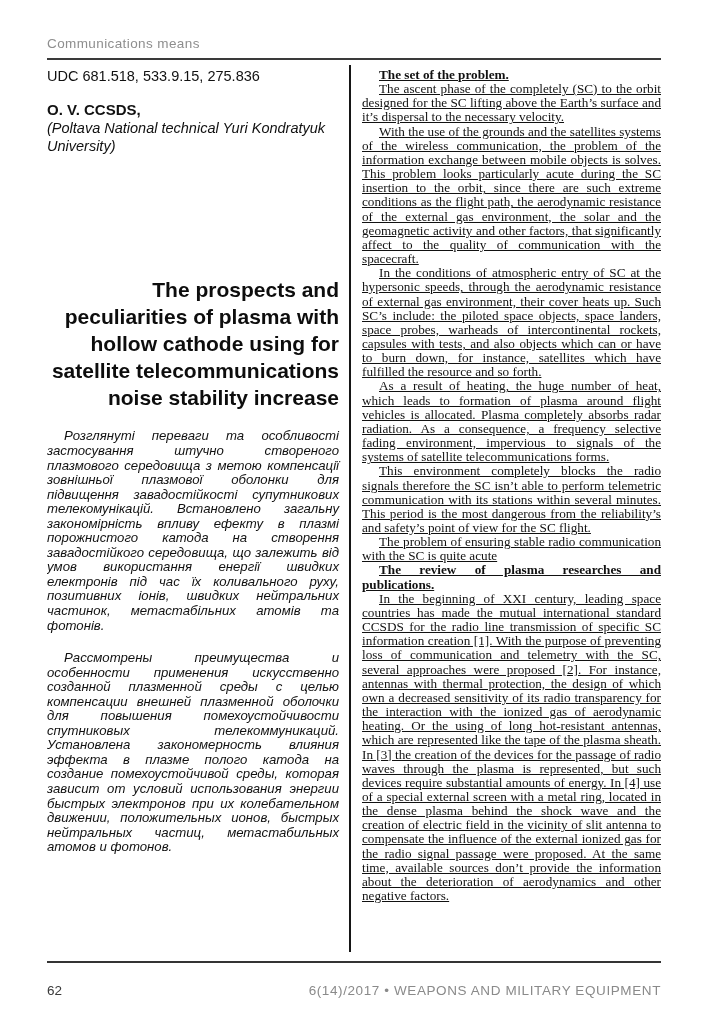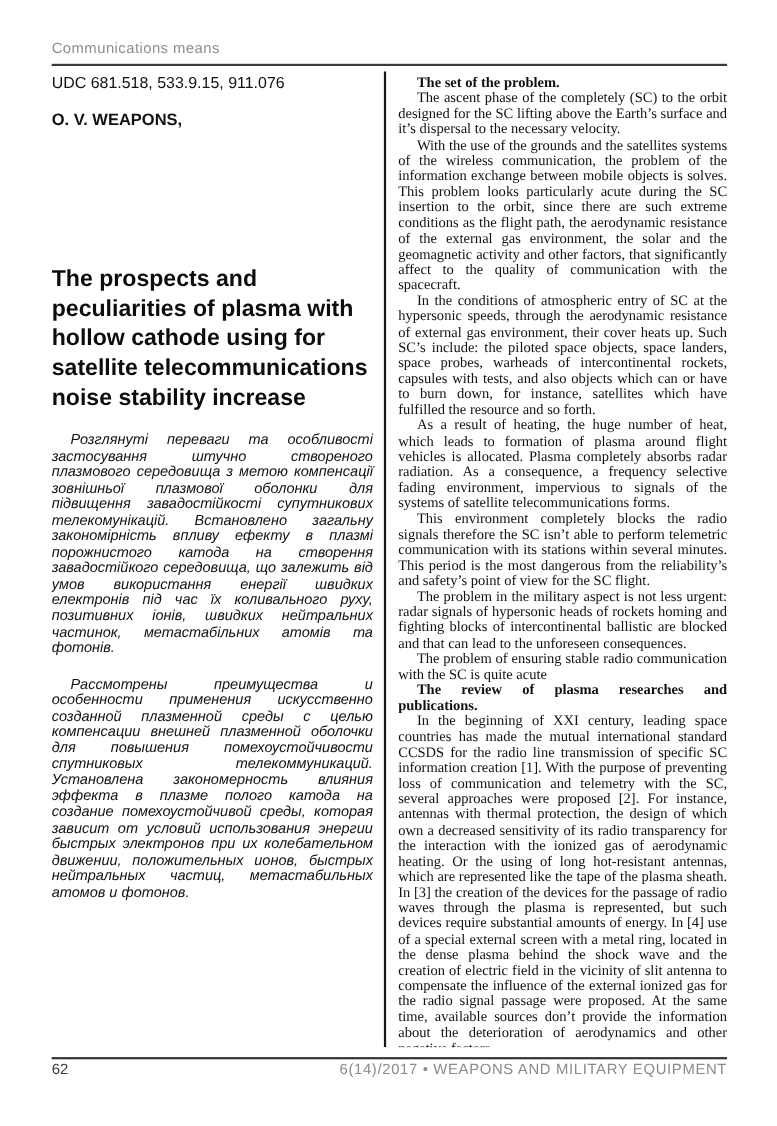--- a/index.html
+++ b/index.html
@@ -27,77 +27,77 @@
     width:292px;flex:0 0 292px;padding:6px 10px 0 0;
     font-family:"Liberation Sans",sans-serif;
   }
   .divider{flex:0 0 2px;background:#161616;margin-top:3px;}
   .col-right{
     flex:1;padding:6px 0 0 11px;
     font-family:"Liberation Serif",serif;
     font-size:13.2px;line-height:14.15px;
     text-align:justify;hyphens:auto;
   }
-  .col-right p{margin:0;text-indent:17px;}
+  .col-right p{margin:0;text-indent:17px;text-decoration:underline;}
   .col-right p.head{font-weight:bold;}
   
   .udc{margin:0 0 17px 0;font-size:14.5px;}
   .author{margin:0;font-size:15px;font-weight:bold;line-height:18px;}
   .affil{margin:0;font-size:14.5px;font-style:italic;line-height:18.2px;}
   .title{
     margin:121px 0 0 0;
     font-size:21px;line-height:27px;font-weight:bold;
-    text-align:left;color:#0d0d0d;
+    text-align:right;color:#0d0d0d;
   }
   .abstract{
     margin:18px 0 0 0;
     font-size:13.2px;line-height:14.55px;
     font-style:italic;text-align:justify;text-indent:17px;
   }
   .abstract.ru{}
   
   .footer{
     position:absolute;left:47px;right:45px;top:961px;
     border-top:2px solid #343434;
-    padding-top:1px;
+    padding-top:20px;
     display:flex;justify-content:space-between;align-items:baseline;
     font-size:13.5px;
   }
   .pagenum{color:#3a3a3a;}
   .journal{color:#8a8a8a;letter-spacing:.6px;}
 </style>
 </head>
 <body>
 
 <div class="page">
 
   <div class="running-head">
     <span>Communications means</span>
   </div>
 
   <div class="columns">
 
     <div class="col-left">
-      <p class="udc">UDC 681.518, 533.9.15, 911.076</p>
-      <p class="author">O. V. WEAPONS,</p>
+      <p class="udc">UDC 681.518, 533.9.15, 275.836</p>
+      <p class="author">O. V. CCSDS,</p>
+      <p class="affil">(Poltava National technical Yuri Kondratyuk University)</p>
       <h1 class="title">The prospects and peculiarities of plasma with hollow cathode using for satellite telecommunications noise stability increase</h1>
       <p class="abstract uk" lang="uk">Розглянуті переваги та особливості застосування штучно створеного плазмового середовища з метою компенсації зовнішньої плазмової оболонки для підвищення завадостійкості супутникових телекомунікацій. Встановлено загальну закономірність впливу ефекту в плазмі порожнистого катода на створення завадостійкого середовища, що залежить від умов використання енергії швидких електронів під час їх коливального руху, позитивних іонів, швидких нейтральних частинок, метастабільних атомів та фотонів.</p>
       <p class="abstract ru" lang="ru">Рассмотрены преимущества и особенности применения искусственно созданной плазменной среды с целью компенсации внешней плазменной оболочки для повышения помехоустойчивости спутниковых телекоммуникаций. Установлена закономерность влияния эффекта в плазме полого катода на создание помехоустойчивой среды, которая зависит от условий использования энергии быстрых электронов при их колебательном движении, положительных ионов, быстрых нейтральных частиц, метастабильных атомов и фотонов.</p>
     </div>
 
     <div class="divider"></div>
 
     <div class="col-right">
       <p class="para head">The set of the problem.</p>
       <p class="para">The ascent phase of the completely (SC) to the orbit designed for the SC lifting above the Earth’s surface and it’s dispersal to the necessary velocity.</p>
       <p class="para">With the use of the grounds and the satellites systems of the wireless communication, the problem of the information exchange between mobile objects is solves. This problem looks particularly acute during the SC insertion to the orbit, since there are such extreme conditions as the flight path, the aerodynamic resistance of the external gas environment, the solar and the geomagnetic activity and other factors, that significantly affect to the quality of communication with the spacecraft.</p>
       <p class="para">In the conditions of atmospheric entry of SC at the hypersonic speeds, through the aerodynamic resistance of external gas environment, their cover heats up. Such SC’s include: the piloted space objects, space landers, space probes, warheads of intercontinental rockets, capsules with tests, and also objects which can or have to burn down, for instance, satellites which have fulfilled the resource and so forth.</p>
       <p class="para">As a result of heating, the huge number of heat, which leads to formation of plasma around flight vehicles is allocated. Plasma completely absorbs radar radiation. As a consequence, a frequency selective fading environment, impervious to signals of the systems of satellite telecommunications forms.</p>
       <p class="para">This environment completely blocks the radio signals therefore the SC isn’t able to perform telemetric communication with its stations within several minutes. This period is the most dangerous from the reliability’s and safety’s point of view for the SC flight.</p>
-      <p class="para">The problem in the military aspect is not less urgent: radar signals of hypersonic heads of rockets homing and fighting blocks of intercontinental ballistic are blocked and that can lead to the unforeseen consequences.</p>
       <p class="para">The problem of ensuring stable radio communication with the SC is quite acute</p>
       <p class="para head">The review of plasma researches and publications.</p>
       <p class="para">In the beginning of XXI century, leading space countries has made the mutual international standard CCSDS for the radio line transmission of specific SC information creation [1]. With the purpose of preventing loss of communication and telemetry with the SC, several approaches were proposed [2]. For instance, antennas with thermal protection, the design of which own a decreased sensitivity of its radio transparency for the interaction with the ionized gas of aerodynamic heating. Or the using of long hot-resistant antennas, which are represented like the tape of the plasma sheath. In [3] the creation of the devices for the passage of radio waves through the plasma is represented, but such devices require substantial amounts of energy. In [4] use of a special external screen with a metal ring, located in the dense plasma behind the shock wave and the creation of electric field in the vicinity of slit antenna to compensate the influence of the external ionized gas for the radio signal passage were proposed. At the same time, available sources don’t provide the information about the deterioration of aerodynamics and other negative factors.</p>
     </div>
 
   </div>
 
   <div class="footer">
     <span class="pagenum">62</span>
     <span class="journal">6(14)/2017 • WEAPONS AND MILITARY EQUIPMENT</span>

